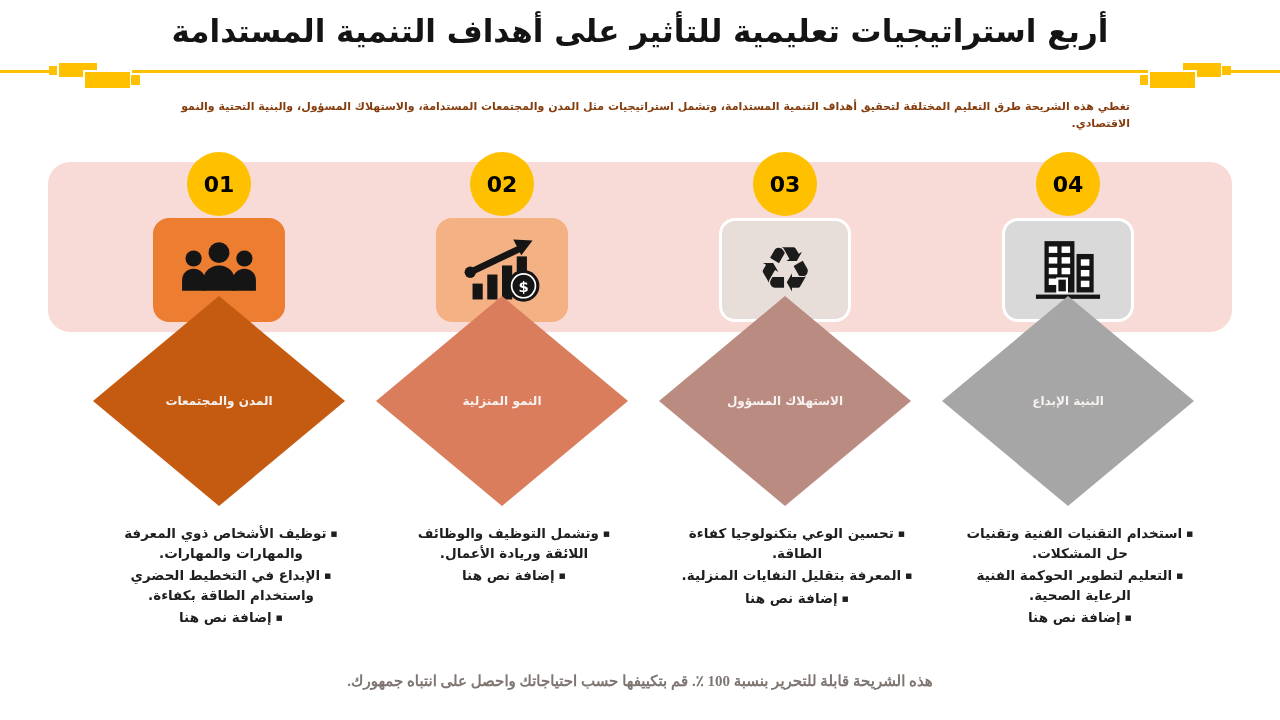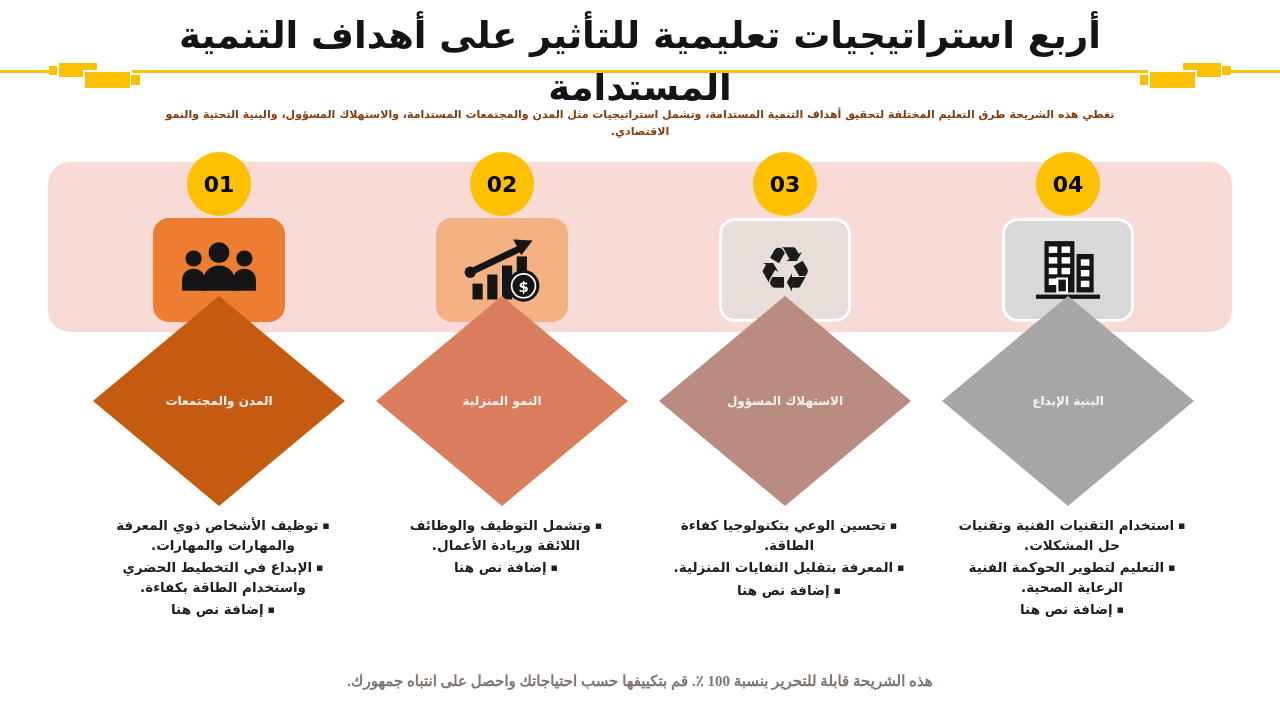--- a/index.html
+++ b/index.html
@@ -3,28 +3,28 @@
 <meta charset="utf-8">
 <style>
   html,body{margin:0;padding:0;background:#fff;}
   .slide{
     position:relative;width:1280px;height:720px;overflow:hidden;background:#ffffff;
     font-family:"DejaVu Sans","Liberation Sans",sans-serif;direction:rtl;
   }
   
   .title{
     position:absolute;top:10px;left:120px;right:120px;text-align:center;
-    font-size:37px;font-weight:bold;color:#141414;line-height:1.4;
+    font-size:31px;font-weight:bold;color:#141414;line-height:1.4;
   }
   .divider-line{position:absolute;top:70px;left:0;width:1280px;height:3px;background:#FFC000;}
   .conn{position:absolute;background:#FFC000;}
   .conn-rect{border:2px solid #ffffff;box-sizing:border-box;}
   .subtitle{
-    position:absolute;top:99px;left:150px;right:150px;text-align:center;
-    font-size:11px;font-weight:bold;color:#843C0C;line-height:1.5;margin-top:8px;
+    position:absolute;top:99px;left:150px;right:150px;
+    font-size:11px;font-weight:bold;color:#843C0C;line-height:1.5;
   }
   
   .band{
     position:absolute;left:48px;top:162px;width:1184px;height:170px;
     background:#F8DBD6;border-radius:22px;
   }
   
   .column{position:absolute;top:152px;width:284px;height:510px;}
   .col-0{left:77px;} .col-1{left:360px;} .col-2{left:643px;} .col-3{left:926px;}
   .num-circle{
@@ -42,21 +42,21 @@
   .diamond{
     position:absolute;top:144px;left:16px;width:252px;height:210px;
     background:var(--diamond);
     clip-path:polygon(50% 0,100% 50%,50% 100%,0 50%);
     display:flex;align-items:center;justify-content:center;z-index:3;
   }
   .diamond-label{
     color:#f7f2ef;font-size:12px;font-weight:bold;text-align:center;padding:0 30px;
   }
   .bullets{
-    position:absolute;top:360px;left:22px;width:240px;margin:4px;padding:0;list-style:none;
+    position:absolute;top:360px;left:22px;width:240px;margin:12px;padding:0;list-style:none;
   }
   .bullets li{
     text-align:center;font-size:13.5px;font-weight:bold;color:#1f1f1f;
     line-height:1.45;margin-bottom:3px;
   }
   .bullets li::before{content:"▪\00a0 ";font-size:11px;vertical-align:1px;}
   
   .footer-note{
     position:absolute;top:672px;left:80px;right:80px;text-align:center;
     font-size:15px;font-weight:bold;color:#7F7672;font-family:Liberation Serif, serif;

